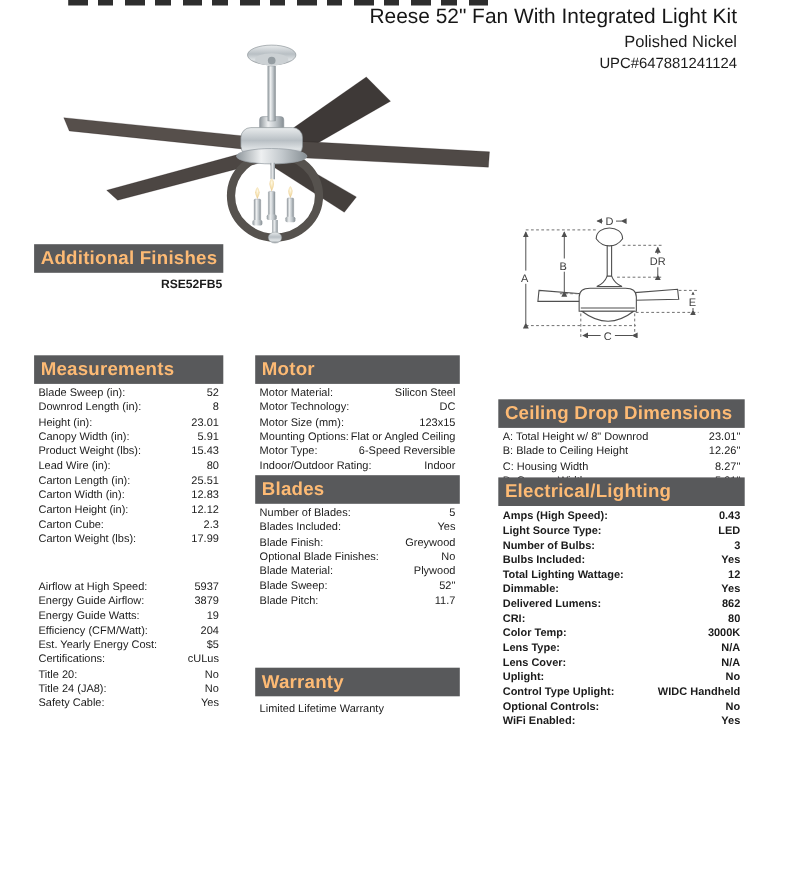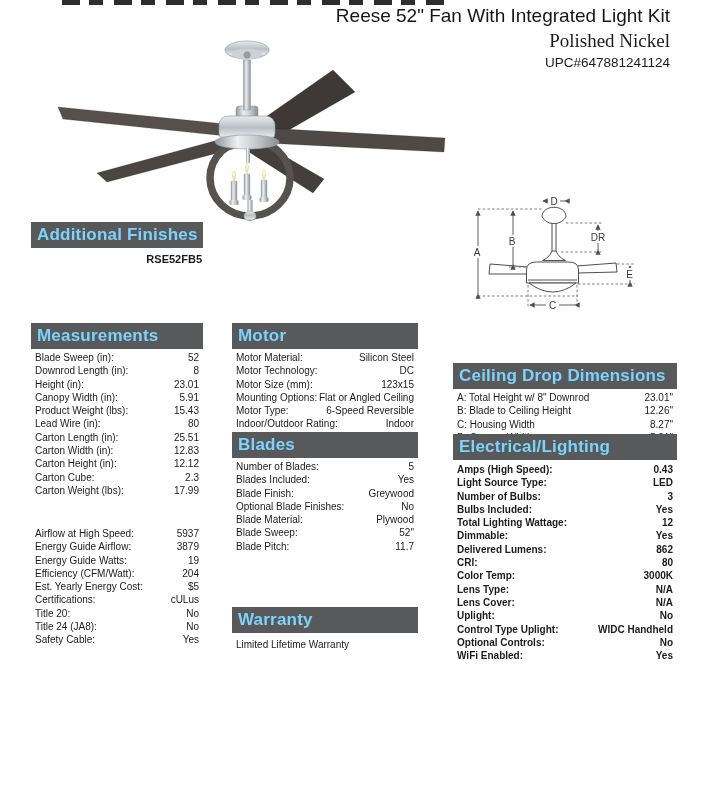--- a/index.html
+++ b/index.html
@@ -11,25 +11,25 @@
     position:relative;width:720px;height:798px;background:#ffffff;
     font-family:"Liberation Sans", sans-serif;color:var(--ink);overflow:hidden;
   }
   
   .top-crop{
     position:absolute;left:62px;top:0;width:384px;height:5px;
     background:repeating-linear-gradient(90deg,#2e2e2e 0 18px,transparent 18px 27px,#2e2e2e 27px 41px,transparent 41px 52px);
   }
   .header{position:absolute;top:5px;right:50px;text-align:right;line-height:1.15;}
   .header .title{font-size:19px;color:#161616;}
-  .header .subtitle{font-size:19px;margin-top:3px;font-family:Liberation Serif, serif;}
+  .header .subtitle{font-size:15px;margin-top:3px;}
   .header .upc{font-size:13.5px;margin-top:3px;}
   .spec{position:absolute;}
   .bar{
-    height:26px;background:var(--header-bar);color:#7dd3fc;
+    height:26px;background:var(--header-bar);color:#fdba74;
     font-weight:bold;font-size:17px;line-height:26px;padding-left:6px;
     letter-spacing:.2px;white-space:nowrap;
   }
   .rows{padding-top:3px;}
   .row{
     display:flex;justify-content:space-between;align-items:baseline;
     height:13.3px;font-size:10px;padding:0 4px;white-space:nowrap;
   }
   .row .lbl{text-align:right;}
   .row .val{text-align:right;}

